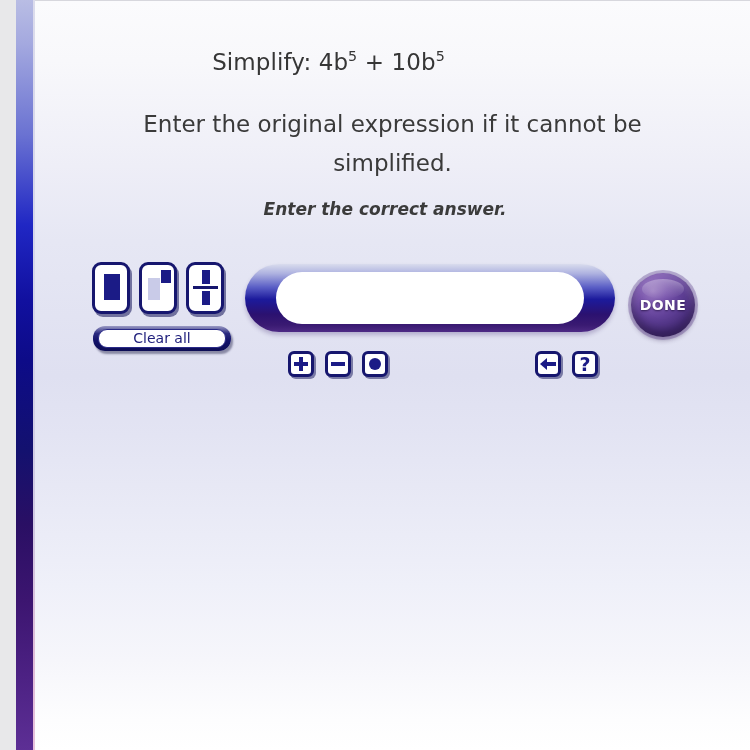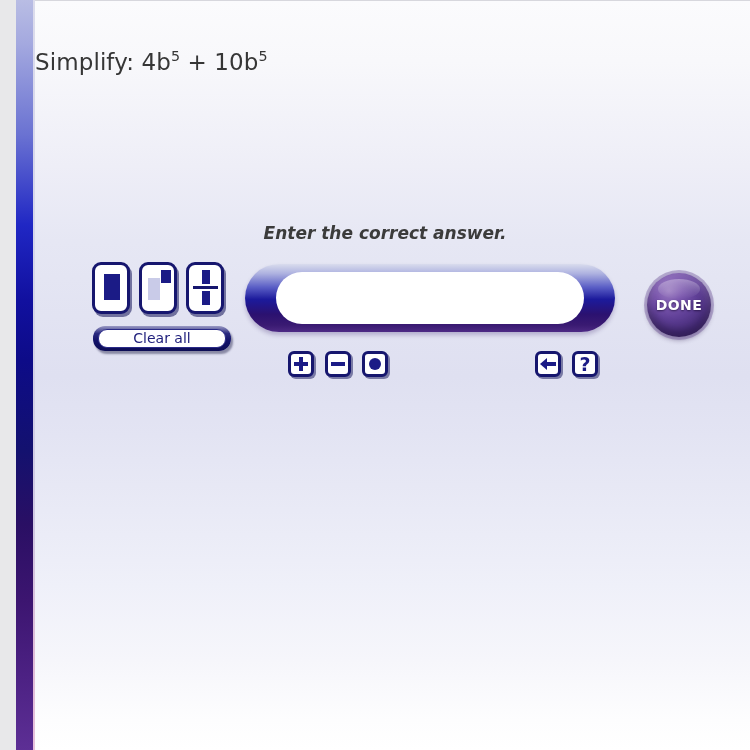--- a/index.html
+++ b/index.html
@@ -80,21 +80,21 @@
     border-top: 1px solid #d7d7dd;
     box-sizing: border-box;
     overflow: hidden;
   }
 
   
   .problem-title {
     position: absolute;
     left: 0; top: 48px;
     width: 587px;
-    text-align: left;
+    text-align: center;
     font-size: 23px;
     color: #363636;
     font-family: "DejaVu Sans", sans-serif;
     letter-spacing: 0.1px;
   }
   .problem-title sup {
     font-size: 0.62em;
     vertical-align: super;
     line-height: 0;
   }
@@ -104,21 +104,21 @@
     left: 100px; top: 104px;
     width: 515px;
     text-align: center;
     font-size: 23px;
     line-height: 39px;
     color: #3a3a3a;
   }
 
   .prompt {
     position: absolute;
-    left: 0; top: 222px;
+    left: 0; top: 198px;
     width: 700px;
     text-align: center;
     font-size: 17px;
     font-style: italic;
     font-weight: bold;
     color: #3b3b3b;
   }
 
   
   .palette {
@@ -257,21 +257,21 @@
     font-size: 19px;
     font-weight: bold;
     text-align: center;
     line-height: 22px;
     font-family: "DejaVu Sans", sans-serif;
   }
 
   
   .done-btn {
     position: absolute;
-    left: 612px; top: 272px;
+    left: 596px; top: 272px;
     width: 64px; height: 64px;
     border-radius: 50%;
     background:
       radial-gradient(circle at 34% 28%, #9a7bc0 0%, #7a56ad 22%, #5f3f96 45%, #4a2f7d 68%, #3a2466 100%);
     box-shadow:
       0 0 0 3px rgba(120,95,160,0.45),
       0 3px 5px rgba(50,30,80,0.45),
       inset 0 -6px 10px rgba(30,15,55,0.55),
       inset 0 5px 9px rgba(190,165,225,0.42);
     display: flex;
@@ -309,20 +309,21 @@
 
   <div class="stage">
 
     <div class="problem-title">
       <span>Simplify:</span>
       <span>
         <span>4b</span><sup>5</sup><span> + 10b</span><sup>5</sup>
       </span>
     </div>
 
+    <div class="instruction">Enter the original expression if it cannot be simplified.</div>
 
     <div class="prompt">Enter the correct answer.</div>
 
     <div class="palette">
 
       <div class="tpl-btn b1">
         <span class="gl-box i1-box"></span>
       </div>
 
       <div class="tpl-btn b2">

